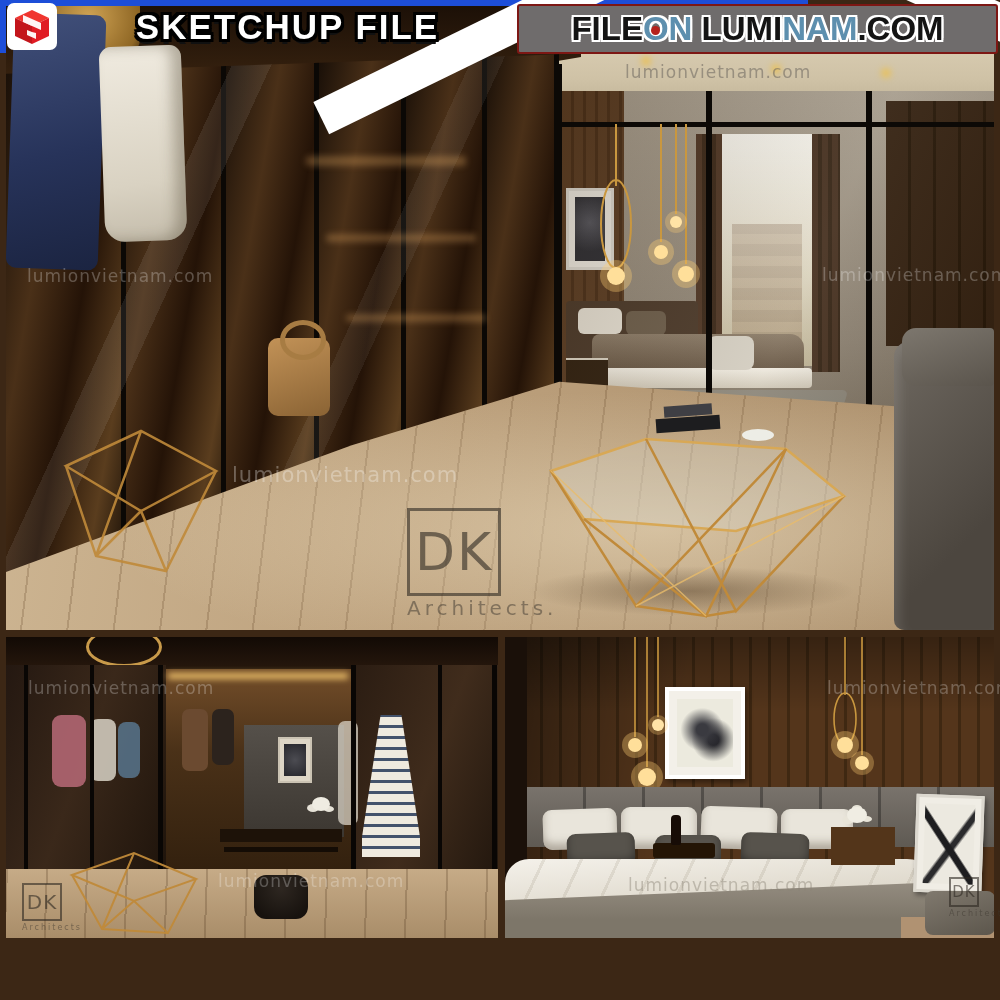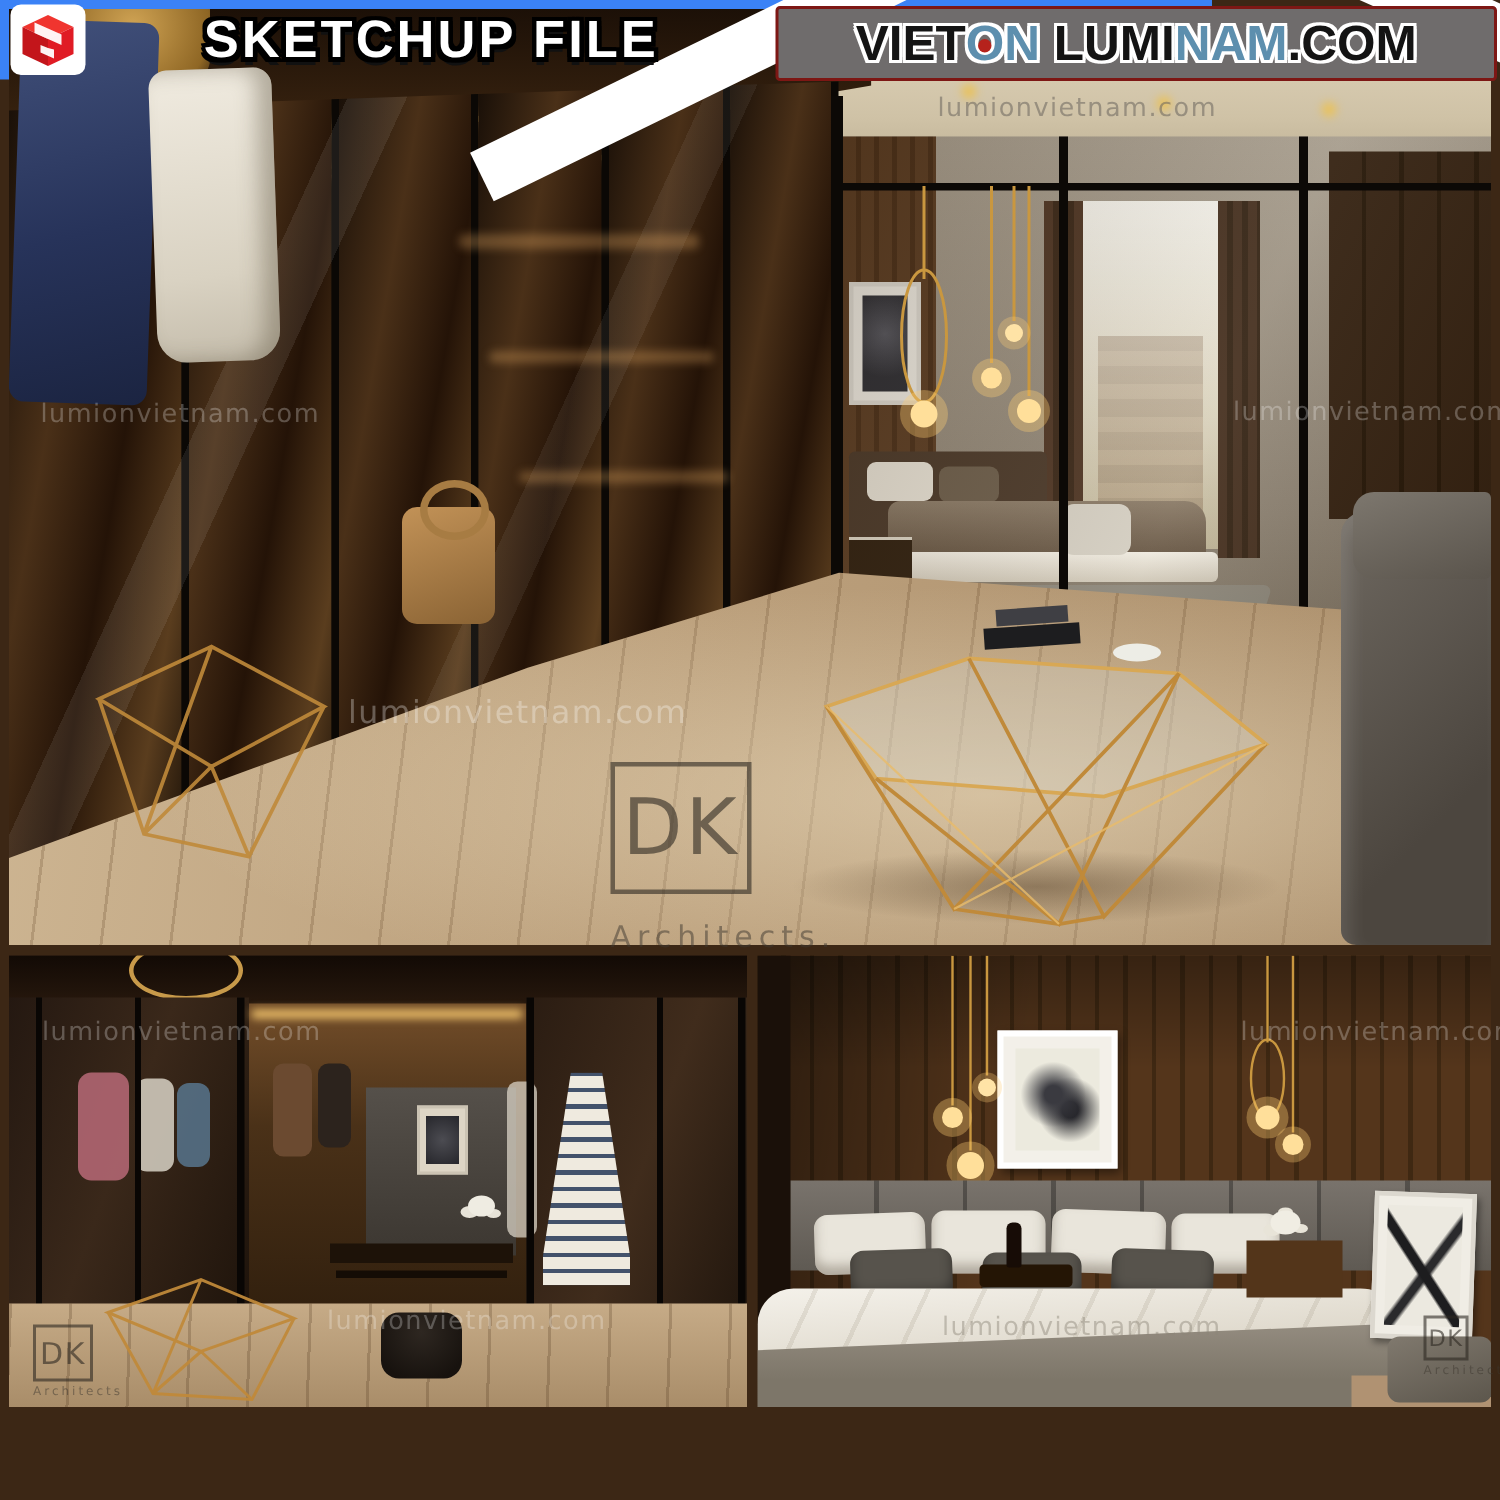--- a/index.html
+++ b/index.html
@@ -146,26 +146,26 @@
 
   
   .wm{position:absolute;font-family:"DejaVu Sans",sans-serif;font-size:17px;letter-spacing:1px;
       color:rgba(255,255,255,.26);white-space:nowrap;pointer-events:none;}
   .wm.on-light{color:rgba(105,100,92,.55);}
   .wm.big{font-size:21px;color:rgba(255,255,255,.3);}
   .wm.faint{color:rgba(140,132,120,.45);}
   .dk-wm{position:absolute;color:rgba(45,40,33,.6);text-align:center;font-family:"DejaVu Sans",sans-serif;}
   .dk-box{border:3px solid rgba(45,40,33,.6);width:88px;height:82px;display:flex;align-items:center;justify-content:center;
     font-size:52px;letter-spacing:2px;font-weight:400;}
-  .dk-label{margin-top:16px;font-size:20px;letter-spacing:4px;color:rgba(62,56,47,.5);}
+  .dk-label{margin-top:0;font-size:20px;letter-spacing:4px;color:rgba(62,56,47,.5);}
   .dk-small .dk-box{border-width:2px;width:36px;height:34px;font-size:20px;letter-spacing:1px;}
   .dk-small .dk-label{font-size:8px;letter-spacing:2px;margin-top:2px;}
 
   
-  #banner{left:0;top:947px;width:808px;height:53px;background:#3b82f6;overflow:hidden;}
+  #banner{left:0;top:947px;width:808px;height:53px;background:#1d4ed8;overflow:hidden;}
   .ribbon{position:absolute;background:#ffffff;height:36px;width:420px;}
   .ribbon.r1{left:300px;top:8px;transform:rotate(-26deg);}
   .ribbon.r2{left:770px;top:4px;transform:rotate(24deg);width:460px;}
   .su-badge{position:absolute;left:7px;top:3px;width:50px;height:47px;background:#ffffff;border-radius:7px;
     display:flex;align-items:center;justify-content:center;}
   .su-text-wrap{position:absolute;left:60px;top:0;width:455px;height:53px;display:flex;align-items:center;justify-content:center;}
   .su-text{font-weight:bold;font-size:35px;letter-spacing:2px;color:#ffffff;white-space:nowrap;
     text-shadow:-3px -3px 0 #000,3px -3px 0 #000,-3px 3px 0 #000,3px 3px 0 #000,-3px 0 0 #000,3px 0 0 #000,0 -3px 0 #000,0 3px 0 #000,0 5px 0 #111;}
   .site-box{position:absolute;left:517px;top:4px;width:477px;height:46px;background:#6f6c6c;
     border:2px solid #7d1714;border-radius:3px;display:flex;align-items:center;justify-content:center;}
@@ -392,15 +392,15 @@
       <polygon points="19,2 36,10 19,18 2,10" fill="#f0352f"></polygon>
       <polygon points="2,10 19,18 19,36 2,28" fill="#c3151b"></polygon>
       <polygon points="36,10 19,18 19,36 36,28" fill="#e01b24"></polygon>
       <polygon points="10,14 19,18 19,24 14,22 14,27 23,31 23,25 19,24 19,18 28,22 28,15 19,11 10,7" fill="#ffffff" opacity="0.95"></polygon>
     </svg>
   </div>
   <div class="su-text-wrap">
     <span class="su-text">SKETCHUP FILE</span>
   </div>
   <div class="site-box">
-    <span class="site-text"><span class="sp-dark">VIET</span><span class="sp-blue site-o">O</span><span class="sp-blue">N</span><span class="sp-dark"> LUMI</span><span class="sp-blue">NAM</span><span class="sp-dark">.COM</span></span>
+    <span class="site-text"><span class="sp-dark">FILE</span><span class="sp-blue site-o">O</span><span class="sp-blue">N</span><span class="sp-dark"> LUMI</span><span class="sp-blue">NAM</span><span class="sp-dark">.COM</span></span>
   </div>
 </div>
 
 </body></html>

